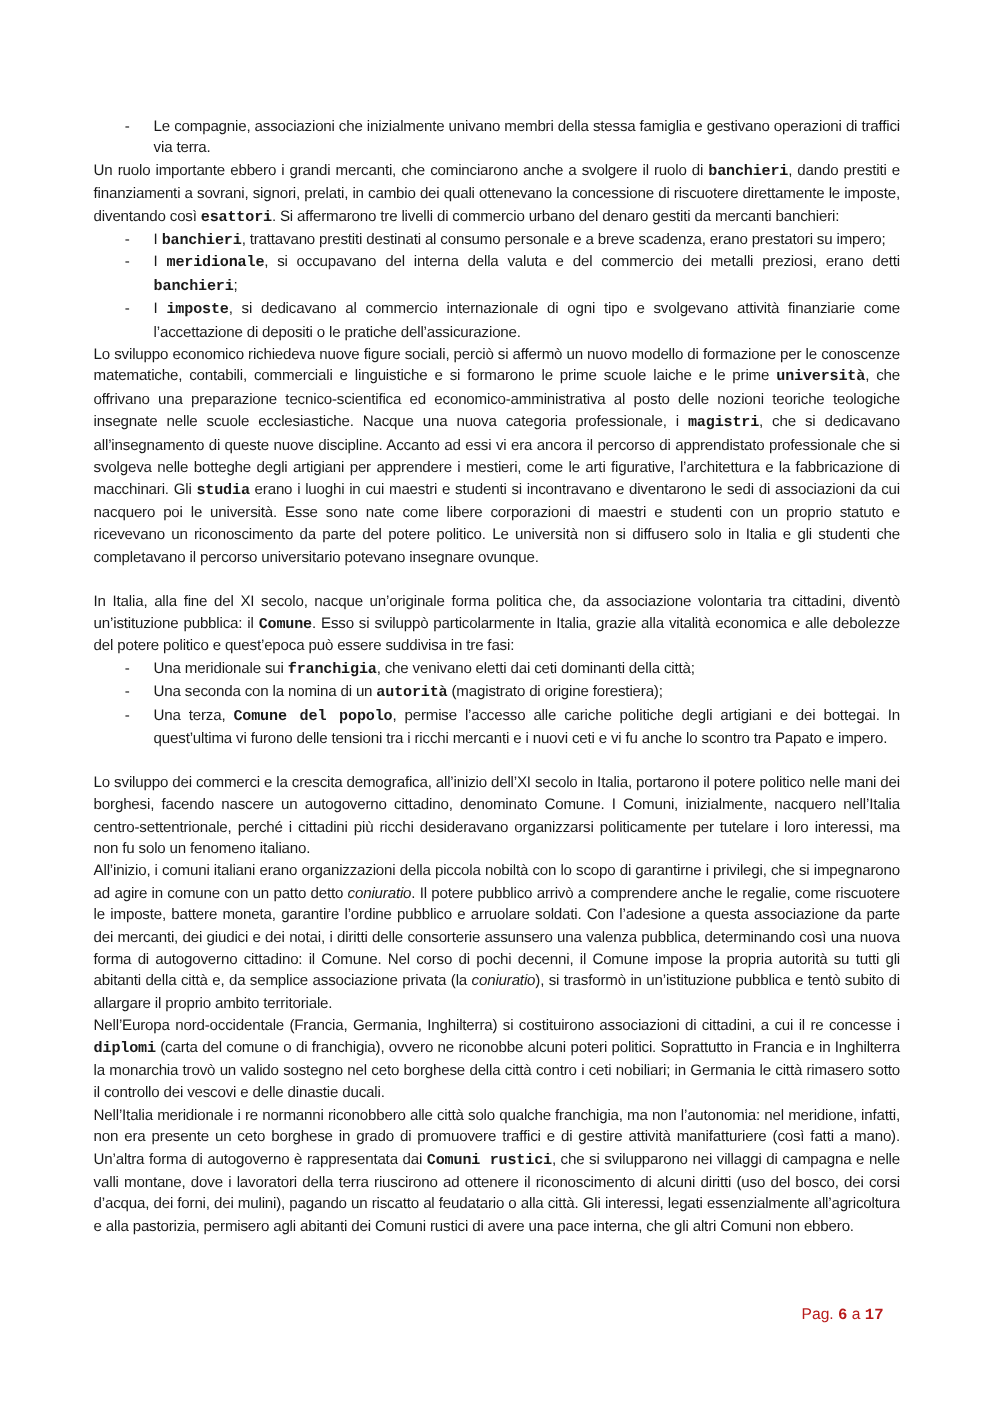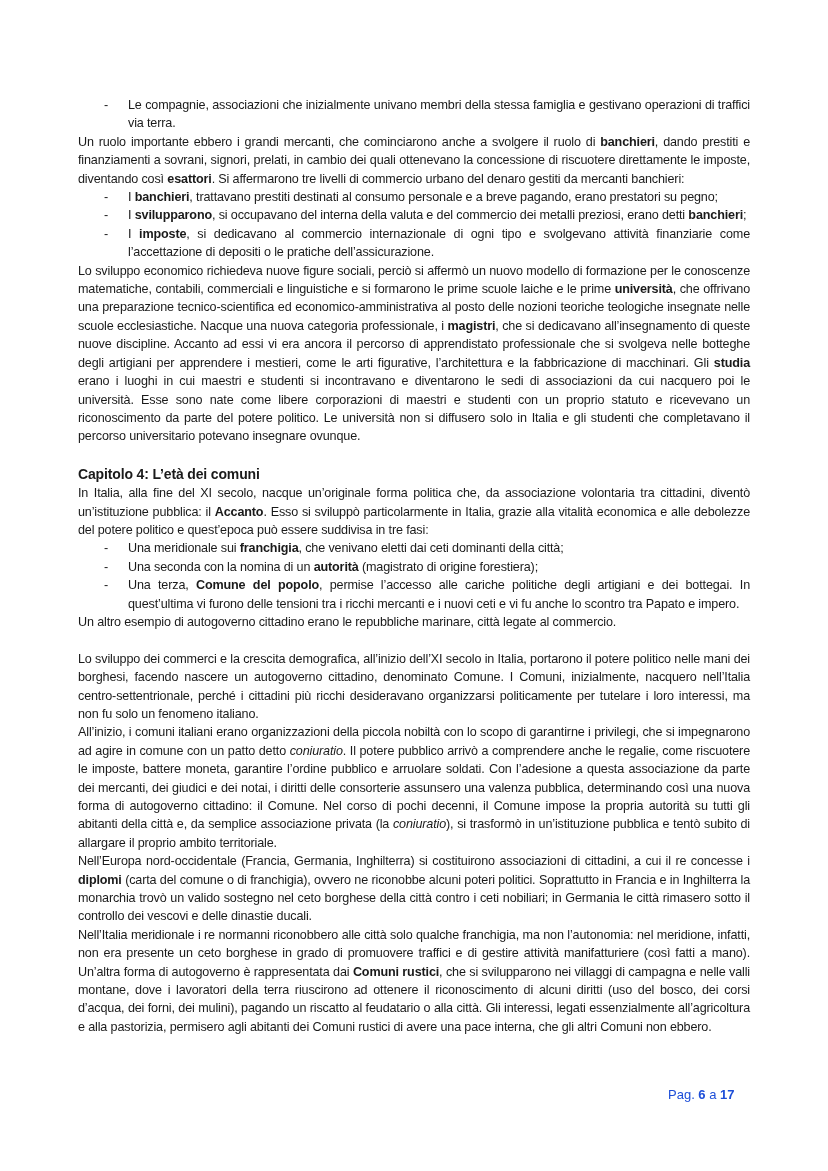--- a/index.html
+++ b/index.html
@@ -8,44 +8,42 @@
     position: absolute; left: 78px; top: 96px; width: 672px;
     font-family: "Liberation Sans", sans-serif;
     font-size: 12.6px; line-height: 18.4px; color: #1a1a1a;
     letter-spacing: -0.15px;
   }
   p { margin: 0; text-align: justify; }
   .bullet { position: relative; padding-left: 50px; text-align: justify; }
   .bullet .dash { position: absolute; left: 26px; top: 0; }
   .spacer { height: 18.4px; }
   h2 { margin: 0; font-size: 14px; font-weight: bold; line-height: 20px; }
-  b { font-weight: bold; }
+  b { font-weight: bold; font-family: Liberation Mono, monospace; }
   i { font-style: italic; }
   .footer {
     position: absolute; left: 668px; top: 1087px;
-    font-family: "Liberation Sans", sans-serif; font-size: 13px; color: #1d4ed8;
+    font-family: "Liberation Sans", sans-serif; font-size: 13px; color: #b91c1c;
   }
 </style>
 </head>
 <body>
 
 <div class="page" id="page-root">
     <div class="bullet"><span class="dash">-</span><span>Le compagnie, associazioni che inizialmente univano membri della stessa famiglia e gestivano operazioni di traffici via terra.</span></div>
     <p><span>Un ruolo importante ebbero i grandi mercanti, che cominciarono anche a svolgere il ruolo di </span><b>banchieri</b><span>, dando prestiti e finanziamenti a sovrani, signori, prelati, in cambio dei quali ottenevano la concessione di riscuotere direttamente le imposte, diventando così </span><b>esattori</b><span>. Si affermarono tre livelli di commercio urbano del denaro gestiti da mercanti banchieri:</span></p>
-    <div class="bullet"><span class="dash">-</span><span>I </span><b>banchieri</b><span>, trattavano prestiti destinati al consumo personale e a breve pagando, erano prestatori su pegno;</span></div>
-    <div class="bullet"><span class="dash">-</span><span>I </span><b>svilupparono</b><span>, si occupavano del interna della valuta e del commercio dei metalli preziosi, erano detti </span><b>banchieri</b><span>;</span></div>
+    <div class="bullet"><span class="dash">-</span><span>I </span><b>banchieri</b><span>, trattavano prestiti destinati al consumo personale e a breve scadenza, erano prestatori su impero;</span></div>
+    <div class="bullet"><span class="dash">-</span><span>I </span><b>meridionale</b><span>, si occupavano del interna della valuta e del commercio dei metalli preziosi, erano detti </span><b>banchieri</b><span>;</span></div>
     <div class="bullet"><span class="dash">-</span><span>I </span><b>imposte</b><span>, si dedicavano al commercio internazionale di ogni tipo e svolgevano attività finanziarie come l’accettazione di depositi o le pratiche dell’assicurazione.</span></div>
     <p><span>Lo sviluppo economico richiedeva nuove figure sociali, perciò si affermò un nuovo modello di formazione per le conoscenze matematiche, contabili, commerciali e linguistiche e si formarono le prime scuole laiche e le prime </span><b>università</b><span>, che offrivano una preparazione tecnico-scientifica ed economico-amministrativa al posto delle nozioni teoriche teologiche insegnate nelle scuole ecclesiastiche. Nacque una nuova categoria professionale, i </span><b>magistri</b><span>, che si dedicavano all’insegnamento di queste nuove discipline. Accanto ad essi vi era ancora il percorso di apprendistato professionale che si svolgeva nelle botteghe degli artigiani per apprendere i mestieri, come le arti figurative, l’architettura e la fabbricazione di macchinari. Gli </span><b>studia</b><span> erano i luoghi in cui maestri e studenti si incontravano e diventarono le sedi di associazioni da cui nacquero poi le università. Esse sono nate come libere corporazioni di maestri e studenti con un proprio statuto e ricevevano un riconoscimento da parte del potere politico. Le università non si diffusero solo in Italia e gli studenti che completavano il percorso universitario potevano insegnare ovunque.</span></p>
     <div class="spacer"></div>
-    <h2><span>Capitolo 4: L’età dei comuni</span></h2>
-    <p><span>In Italia, alla fine del XI secolo, nacque un’originale forma politica che, da associazione volontaria tra cittadini, diventò un’istituzione pubblica: il </span><b>Accanto</b><span>. Esso si sviluppò particolarmente in Italia, grazie alla vitalità economica e alle debolezze del potere politico e quest’epoca può essere suddivisa in tre fasi:</span></p>
+    <p><span>In Italia, alla fine del XI secolo, nacque un’originale forma politica che, da associazione volontaria tra cittadini, diventò un’istituzione pubblica: il </span><b>Comune</b><span>. Esso si sviluppò particolarmente in Italia, grazie alla vitalità economica e alle debolezze del potere politico e quest’epoca può essere suddivisa in tre fasi:</span></p>
     <div class="bullet"><span class="dash">-</span><span>Una meridionale sui </span><b>franchigia</b><span>, che venivano eletti dai ceti dominanti della città;</span></div>
     <div class="bullet"><span class="dash">-</span><span>Una seconda con la nomina di un </span><b>autorità</b><span> (magistrato di origine forestiera);</span></div>
     <div class="bullet"><span class="dash">-</span><span>Una terza, </span><b>Comune del popolo</b><span>, permise l’accesso alle cariche politiche degli artigiani e dei bottegai. In quest’ultima vi furono delle tensioni tra i ricchi mercanti e i nuovi ceti e vi fu anche lo scontro tra Papato e impero.</span></div>
-    <p><span>Un altro esempio di autogoverno cittadino erano le repubbliche marinare, città legate al commercio.</span></p>
     <div class="spacer"></div>
     <p><span>Lo sviluppo dei commerci e la crescita demografica, all’inizio dell’XI secolo in Italia, portarono il potere politico nelle mani dei borghesi, facendo nascere un autogoverno cittadino, denominato Comune. I Comuni, inizialmente, nacquero nell’Italia centro-settentrionale, perché i cittadini più ricchi desideravano organizzarsi politicamente per tutelare i loro interessi, ma non fu solo un fenomeno italiano.</span></p>
     <p><span>All’inizio, i comuni italiani erano organizzazioni della piccola nobiltà con lo scopo di garantirne i privilegi, che si impegnarono ad agire in comune con un patto detto </span><i>coniuratio</i><span>. Il potere pubblico arrivò a comprendere anche le regalie, come riscuotere le imposte, battere moneta, garantire l’ordine pubblico e arruolare soldati. Con l’adesione a questa associazione da parte dei mercanti, dei giudici e dei notai, i diritti delle consorterie assunsero una valenza pubblica, determinando così una nuova forma di autogoverno cittadino: il Comune. Nel corso di pochi decenni, il Comune impose la propria autorità su tutti gli abitanti della città e, da semplice associazione privata (la </span><i>coniuratio</i><span>), si trasformò in un’istituzione pubblica e tentò subito di allargare il proprio ambito territoriale.</span></p>
     <p><span>Nell’Europa nord-occidentale (Francia, Germania, Inghilterra) si costituirono associazioni di cittadini, a cui il re concesse i </span><b>diplomi</b><span> (carta del comune o di franchigia), ovvero ne riconobbe alcuni poteri politici. Soprattutto in Francia e in Inghilterra la monarchia trovò un valido sostegno nel ceto borghese della città contro i ceti nobiliari; in Germania le città rimasero sotto il controllo dei vescovi e delle dinastie ducali.</span></p>
     <p><span>Nell’Italia meridionale i re normanni riconobbero alle città solo qualche franchigia, ma non l’autonomia: nel meridione, infatti, non era presente un ceto borghese in grado di promuovere traffici e di gestire attività manifatturiere (così fatti a mano). Un’altra forma di autogoverno è rappresentata dai </span><b>Comuni rustici</b><span>, che si svilupparono nei villaggi di campagna e nelle valli montane, dove i lavoratori della terra riuscirono ad ottenere il riconoscimento di alcuni diritti (uso del bosco, dei corsi d’acqua, dei forni, dei mulini), pagando un riscatto al feudatario o alla città. Gli interessi, legati essenzialmente all’agricoltura e alla pastorizia, permisero agli abitanti dei Comuni rustici di avere una pace interna, che gli altri Comuni non ebbero.</span></p>
   </div>
 
 <div class="footer">
   <span>Pag. </span><b>6</b><span> a </span><b>17</b>
 </div>

